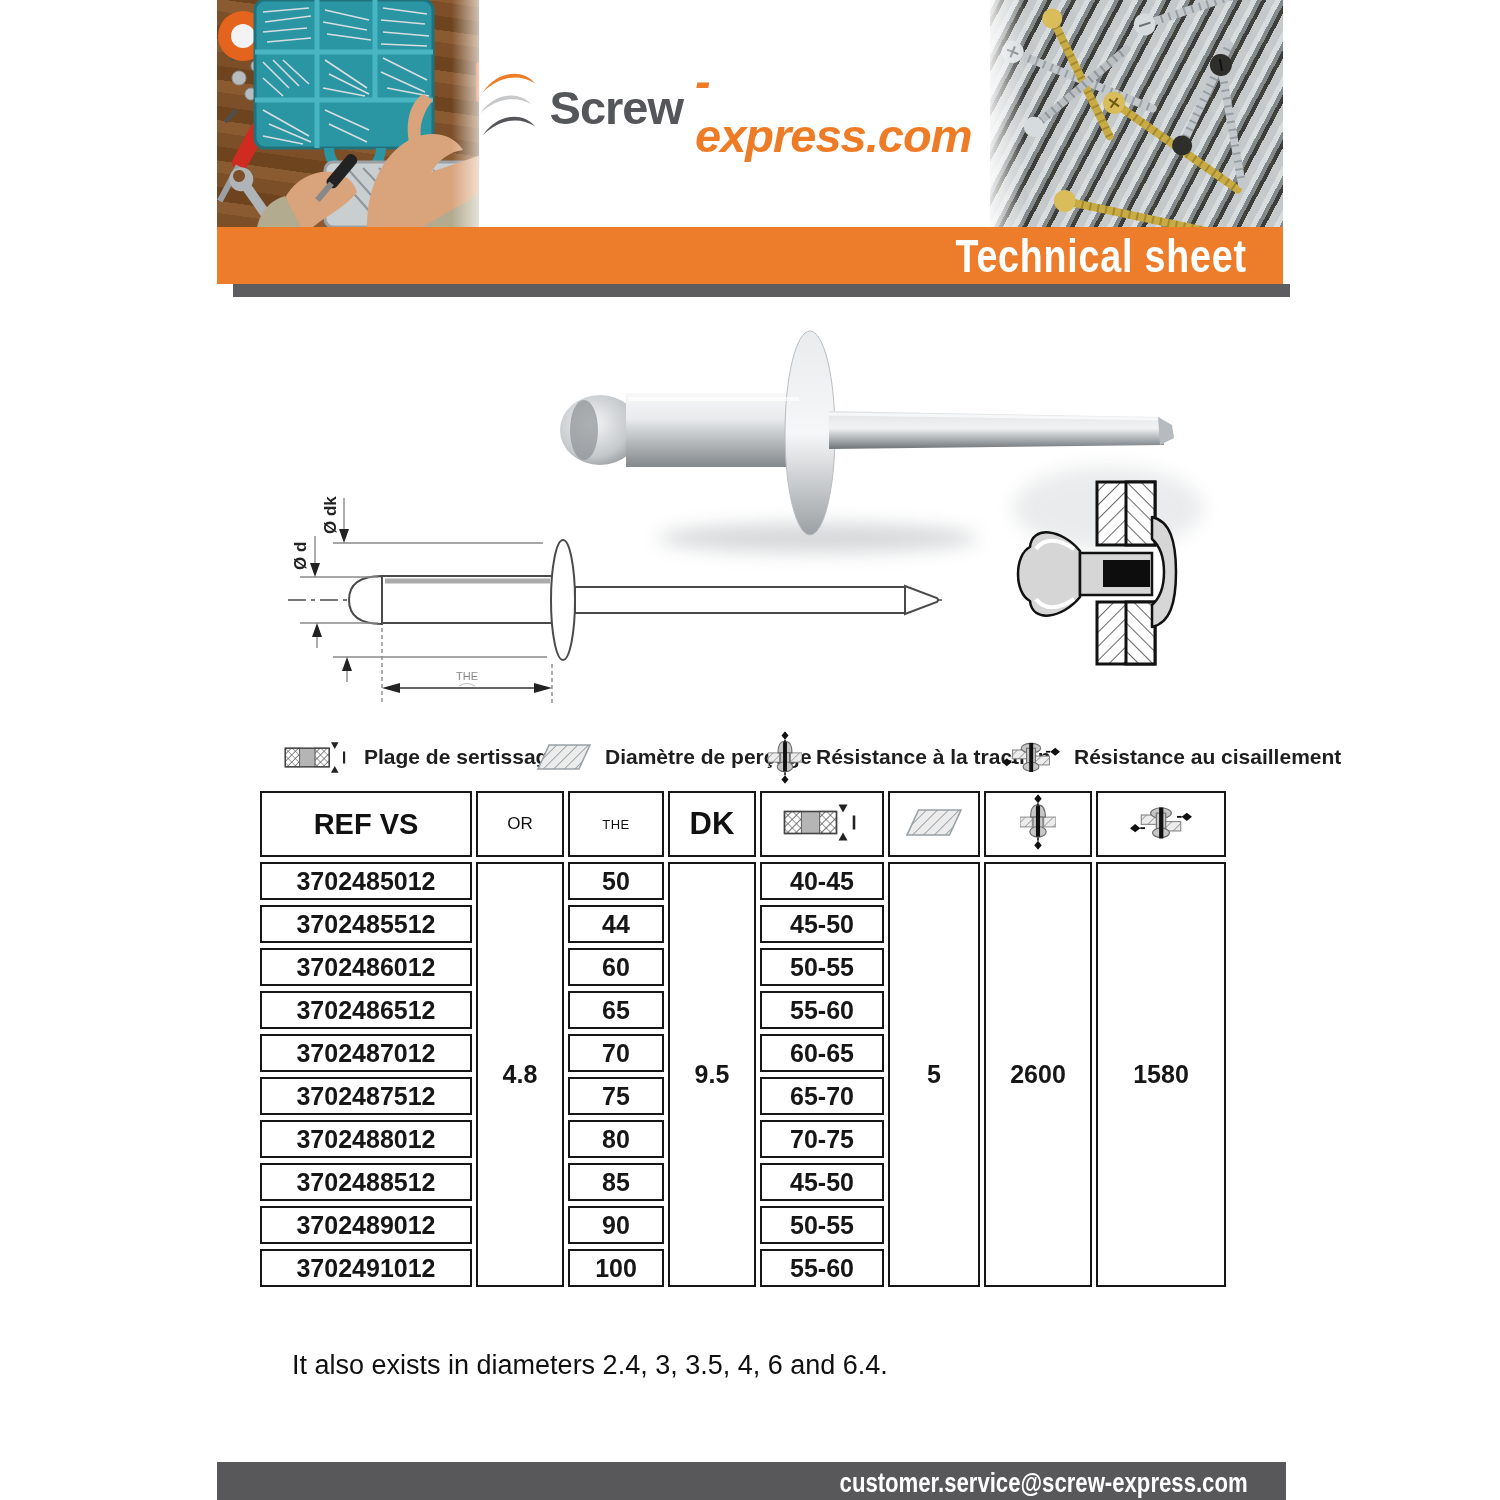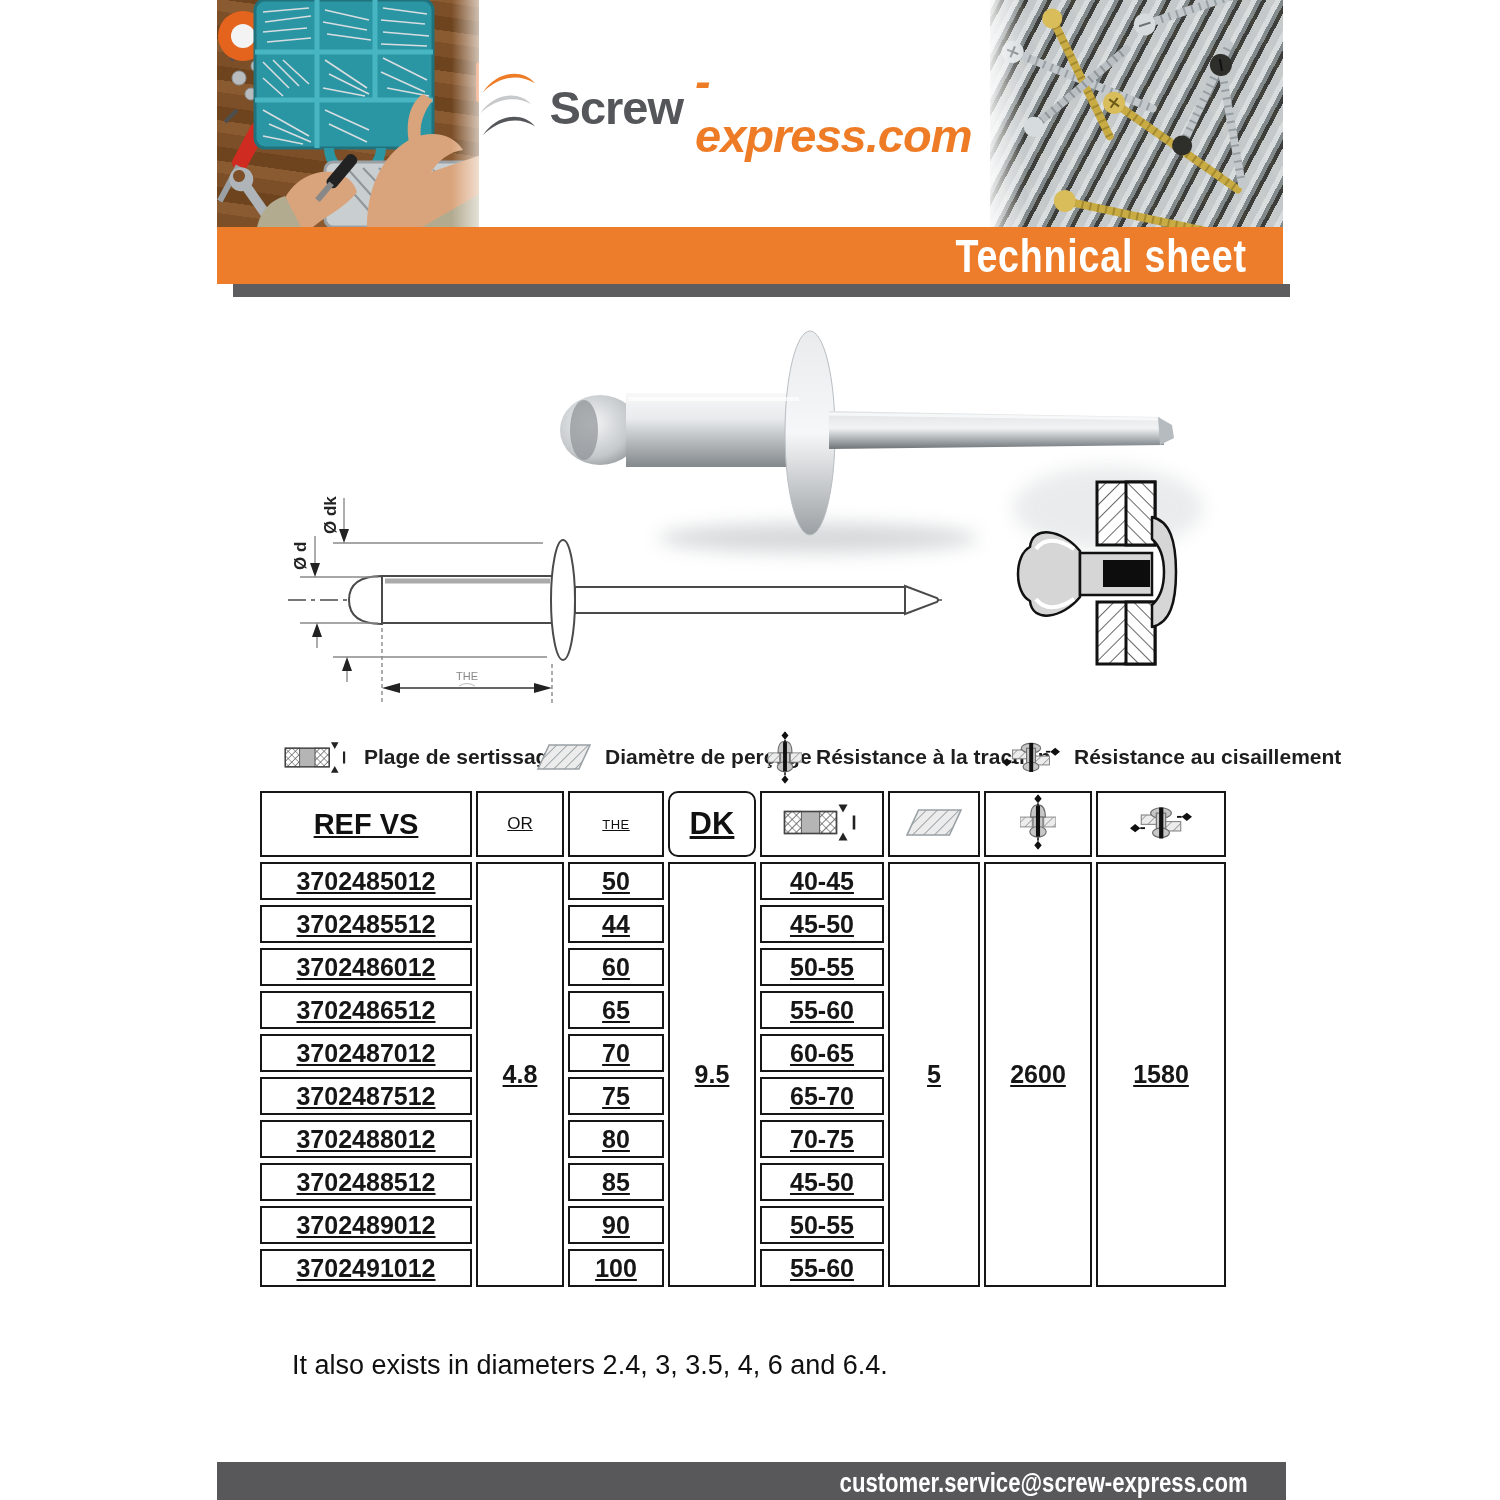--- a/index.html
+++ b/index.html
@@ -32,29 +32,29 @@
   .stripe{position:absolute;left:233px;top:284px;width:1057px;height:13px;background:#5D5D5F;}
   
   .photo-svg{position:absolute;left:548px;top:298px;width:700px;height:280px;}
   .drawing-svg{position:absolute;left:250px;top:440px;width:700px;height:300px;}
   .xsection-svg{position:absolute;left:1010px;top:465px;width:180px;height:210px;}
   
   .legend-item{position:absolute;top:729px;height:56px;display:flex;align-items:center;gap:14px;}
   .legend-label{font-size:21px;font-weight:600;color:#1e1e1e;white-space:nowrap;}
   
   .spec-wrap{position:absolute;left:256px;top:786px;}
-  table.spec{border-collapse:separate;border-spacing:4px 5px;table-layout:fixed;text-decoration:underline;}
+  table.spec{border-collapse:separate;border-spacing:4px 5px;table-layout:fixed;}
   table.spec th,table.spec td{border:2px solid #161616;background:#fff;text-align:center;
     vertical-align:middle;padding:0;overflow:hidden;}
   table.spec th{height:62px;}
   table.spec td{height:34px;font-weight:bold;font-size:25px;color:#161616;}
   th.h-ref{font-size:29px;font-weight:bold;}
   th.h-or{font-size:17px;font-weight:400;}
   th.h-the{font-size:13px;font-weight:400;letter-spacing:.5px;}
-  th.h-dk{font-size:31px;font-weight:bold;border-radius:10px;}
+  th.h-dk{font-size:31px;font-weight:bold;}
   td.ref{font-size:26px;}
   
   .note{position:absolute;left:292px;top:1350px;font-size:27px;color:#101010;}
   .footer{position:absolute;left:217px;top:1462px;width:1069px;height:42px;background:#58585B;
     display:flex;align-items:center;justify-content:flex-end;padding-right:38px;box-sizing:border-box;}
   .footer-email{color:#fff;font-size:27px;font-weight:bold;display:inline-block;
     transform:scaleX(.82);transform-origin:right center;}
 </style>
 </head>
 <body>

